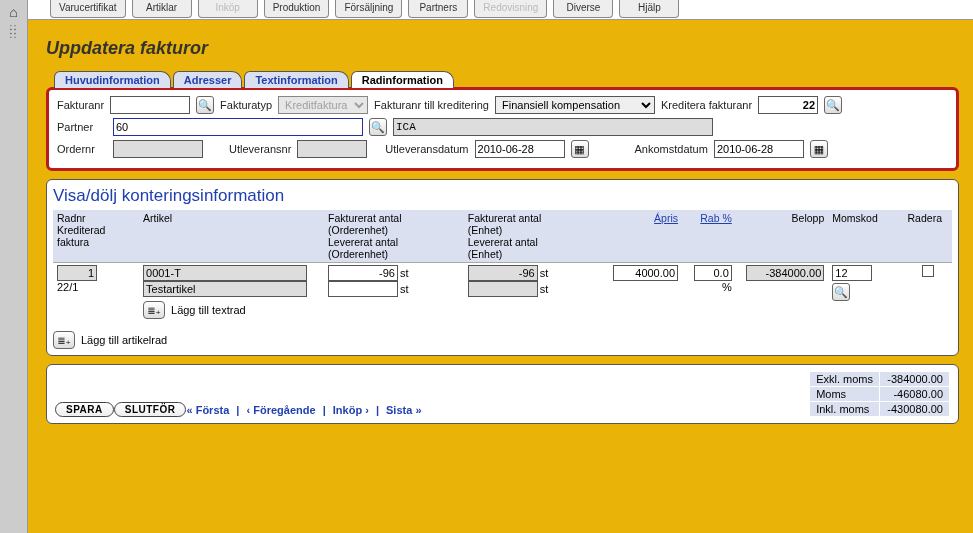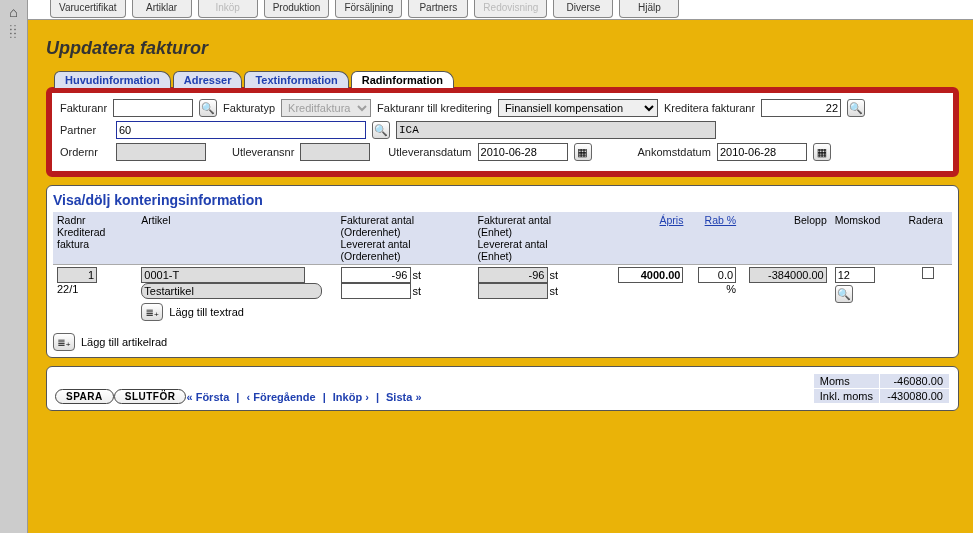--- a/index.html
+++ b/index.html
@@ -78,21 +78,21 @@
   color: #2040b0;
   font-weight: bold;
   cursor: pointer;
   position: relative;
 }
 .sub-tab.active {
   background: #fff;
   color: #000;
 }
 .panel {
-  border: 6px solid #b91c1c;
+  border: 3px solid #b91c1c;
   border-radius: 6px;
   background: #fff;
   padding: 6px 8px;
   margin-top: -1px;
   position: relative;
   z-index: 1;
 }
 .form-row {
   display: flex;
   align-items: center;
@@ -125,22 +125,22 @@
 }
 .data-panel {
   border: 1px solid #555;
   border-radius: 6px;
   background: #fff;
   padding: 4px 6px;
   margin-top: 8px;
 }
 .section-link {
   color: #2040b0;
-  font-weight: bold;
-  font-size: 14px;
+  font-weight: normal;
+  font-size: 17px;
   cursor: pointer;
   display: block;
   padding: 2px 0 4px 0;
 }
 table.grid {
   width: 100%;
   border-collapse: collapse;
 }
 table.grid th {
   background: #dbe0f0;
@@ -263,21 +263,21 @@
     <div class="panel">
       <div class="form-row">
         <label>Fakturanr</label>
         <input type="text" style="width: 80px;" value="">
         <span class="icon-btn">🔍</span>
         <label>Fakturatyp</label>
         <select disabled="" style="width:90px;background:#ddd;color:#777"><option>Kreditfaktura</option></select>
         <label>Fakturanr till kreditering</label>
         <select style="width:160px"><option>Finansiell kompensation</option></select>
         <label>Kreditera fakturanr</label>
-        <input type="text" style="width: 80px; text-align: right;" value="22">
+        <input type="text" style="width: 60px; text-align: right; font-weight: bold;" value="22">
         <span class="icon-btn">🔍</span>
       </div>
       <div class="form-row">
         <label style="width:50px">Partner</label>
         <input type="text" style="width: 250px; border: 1.5px solid rgb(32, 48, 160);" value="60">
         <span class="icon-btn">🔍</span>
         <input type="text" readonly="" style="width: 320px; font-family: Liberation Mono, monospace;" value="ICA">
       </div>
       <div class="form-row">
         <label style="width:50px">Ordernr</label>
@@ -318,36 +318,36 @@
           </tr>
         </thead>
         <tbody>
           <tr>
             <td>
               <input class="cell-input ro" readonly="" style="width: 40px; text-align: right;" value="1"><br>
               <span>22/1</span>
             </td>
             <td>
               <input class="cell-input ro" readonly="" style="width: 164px;" value="0001-T"><br>
-              <input class="cell-input ro" readonly="" style="width: 181px; border-radius: 7px;" value="Testartikel">
+              <input class="cell-input ro" readonly="" style="width: 164px;" value="Testartikel">
               <div class="add-row">
                 <span class="add-btn">≣₊</span>
                 <span>Lägg till textrad</span>
               </div>
             </td>
             <td>
               <input class="cell-input" style="width: 70px; text-align: right;" value="-96"><span class="unit">st</span><br>
               <input class="cell-input" style="width: 70px; text-align: right;" value=""><span class="unit">st</span>
             </td>
             <td>
               <input class="cell-input ro" readonly="" style="width: 70px; text-align: right;" value="-96"><span class="unit">st</span><br>
               <input class="cell-input ro" readonly="" style="width: 70px; text-align: right;" value=""><span class="unit">st</span>
             </td>
             <td style="text-align:right">
-              <input class="cell-input" style="width: 65px; text-align: right; font-weight: bold;" value="4000.00">
+              <input class="cell-input" style="width: 65px; text-align: right;" value="4000.00">
             </td>
             <td style="text-align:right">
               <input class="cell-input" style="width: 38px; text-align: right;" value="0.0"><br>
               <span>%</span>
             </td>
             <td style="text-align:right">
               <input class="cell-input ro" readonly="" style="width: 78px; text-align: right;" value="-384000.00">
             </td>
             <td>
               <input class="cell-input" style="width: 40px;" value="12"><br>
@@ -374,20 +374,24 @@
           <span class="sep">|</span>
           <span>‹ Föregående</span>
           <span class="sep">|</span>
           <span>Inköp ›</span>
           <span class="sep">|</span>
           <span>Sista »</span>
         </div>
       </div>
       <table class="totals">
         <tbody>
+            <tr>
+              <td>Exkl. moms</td>
+              <td class="val">-384000.00</td>
+            </tr>
         <tr>
               <td>Moms</td>
               <td class="val">-46080.00</td>
             </tr>
         <tr>
               <td>Inkl. moms</td>
               <td class="val">-430080.00</td>
             </tr>
       </tbody>
         </table>

